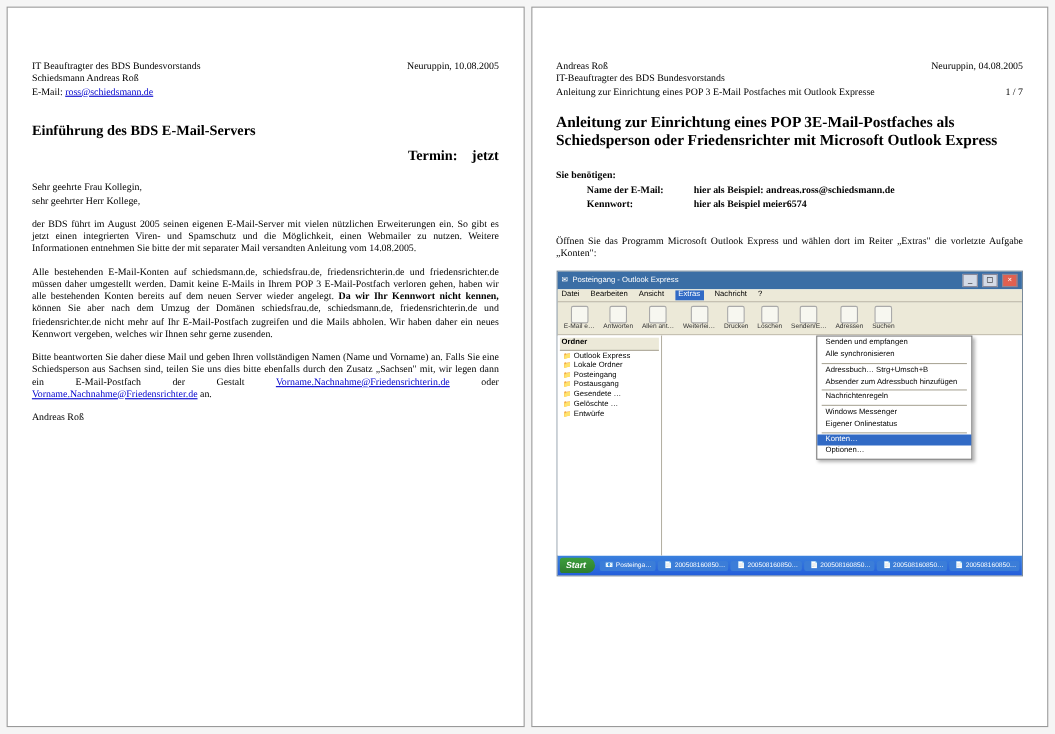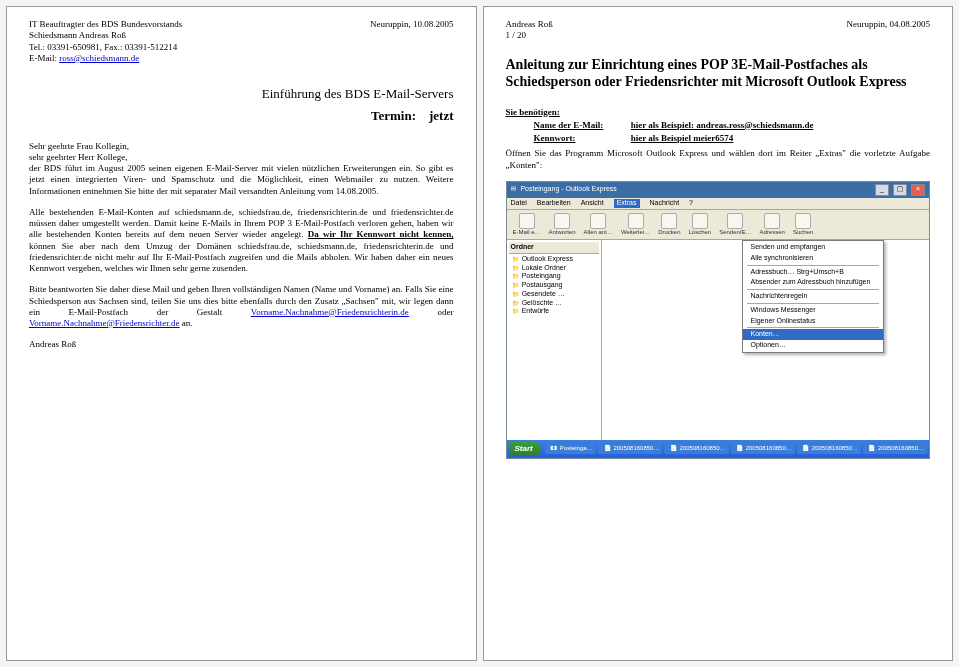--- a/index.html
+++ b/index.html
@@ -23,40 +23,41 @@
     border: 1px solid #999;
     width: 50%;
     box-sizing: border-box;
     padding: 12px 22px 16px 22px;
     position: relative;
     overflow: hidden;
     line-height: 1.25;
   }
   .hdr {
     margin-bottom: 8px;
+    margin-top: 36px;
   }
   .hdr-row {
     display: flex;
     justify-content: space-between;
   }
   .centered-title {
-    text-align: right;
-    font-weight: normal;
+    text-align: left;
+    font-weight: bold;
     font-size: 13px;
     margin-top: 22px;
     margin-bottom: 6px;
   }
   .centered-sub {
     text-align: right;
     font-weight: bold;
     font-size: 13px;
     margin-bottom: 16px;
   }
   .para { margin: 0 0 10px 0; text-align: justify; }
-  .bold { font-weight: bold; text-decoration: underline; }
+  .bold { font-weight: bold; }
   a.link { color: #0000cc; text-decoration: underline; }
   .page2-title {
     font-weight: bold;
     font-size: 14px;
     margin: 14px 0 16px 0;
   }
   .info-line { margin: 2px 0; }
   .info-label { display: inline-block; width: 95px; padding-left: 28px; }
 
   
@@ -188,68 +189,69 @@
 
 <div class="spread">
 
   <div class="page">
     <div class="hdr">
       <div class="hdr-row">
         <span>IT Beauftragter des BDS Bundesvorstands</span>
         <span>Neuruppin, 10.08.2005</span>
       </div>
       <div>Schiedsmann Andreas Roß</div>
-      <div>Tel.: 03391-650981, Fax.: 03391-512214</div>
       <div>
         <span>E-Mail: </span><a class="link">ross@schiedsmann.de</a>
       </div>
     </div>
 
     <div class="centered-title">Einführung des BDS E-Mail-Servers</div>
     <div class="centered-sub">
       <span>Termin:</span>&nbsp;&nbsp;&nbsp;&nbsp;<span>jetzt</span>
     </div>
 
     <div>Sehr geehrte Frau Kollegin,</div>
-    <div style="">sehr geehrter Herr Kollege,</div>
+    <div style="margin-bottom:10px">sehr geehrter Herr Kollege,</div>
 
     <p class="para">der BDS führt im August 2005 seinen eigenen E-Mail-Server mit vielen nützlichen Erweiterungen ein. So gibt es jetzt einen integrierten Viren- und Spamschutz und die Möglichkeit, einen Webmailer zu nutzen. Weitere Informationen entnehmen Sie bitte der mit separater Mail versandten Anleitung vom 14.08.2005.</p>
 
     <p class="para">
       <span>Alle bestehenden E-Mail-Konten auf schiedsmann.de, schiedsfrau.de, friedensrichterin.de und friedensrichter.de müssen daher umgestellt werden. </span><span>Damit keine E-Mails in Ihrem POP 3 E-Mail-Postfach verloren gehen, haben wir alle bestehenden Konten bereits auf dem neuen Server wieder angelegt. </span><span class="bold">Da wir Ihr Kennwort nicht kennen, </span><span>können Sie aber nach dem Umzug der Domänen schiedsfrau.de, schiedsmann.de, friedensrichterin.de und friedensrichter.de nicht mehr auf Ihr E-Mail-Postfach zugreifen und die Mails abholen. Wir haben daher ein neues Kennwort vergeben, welches wir Ihnen sehr gerne zusenden.</span>
     </p>
 
     <p class="para">
       <span>Bitte beantworten Sie daher diese Mail und geben Ihren vollständigen Namen (Name und Vorname) an. Falls Sie eine Schiedsperson aus Sachsen sind, teilen Sie uns dies bitte ebenfalls durch den Zusatz „Sachsen" mit, wir legen dann ein E-Mail-Postfach der Gestalt </span><a class="link">Vorname.Nachnahme@Friedensrichterin.de</a><span> oder </span><a class="link">Vorname.Nachnahme@Friedensrichter.de</a><span> an.</span>
     </p>
 
     <p class="para">Andreas Roß</p>
   </div>
 
   <div class="page">
     <div class="hdr">
       <div class="hdr-row">
         <span>Andreas Roß</span>
         <span>Neuruppin, 04.08.2005</span>
       </div>
+      <div>IT-Beauftragter des BDS Bundesvorstands</div>
       <div class="hdr-row">
-        <span>1 / 20</span>
+        <span>Anleitung zur Einrichtung eines POP 3 E-Mail Postfaches mit Outlook Expresse</span>
+        <span>1 / 7</span>
       </div>
     </div>
 
     <div class="page2-title">Anleitung zur Einrichtung eines POP 3E-Mail-Postfaches als Schiedsperson oder Friedensrichter mit Microsoft Outlook Express</div>
 
 
 
     <div class="info-line bold">Sie benötigen:</div>
     <div class="info-line">
       <span class="info-label bold">Name der E-Mail:</span>
       <span class="bold">hier als Beispiel: andreas.ross@schiedsmann.de</span>
     </div>
-    <div class="info-line" style="margin-bottom:4px">
+    <div class="info-line" style="margin-bottom:22px">
       <span class="info-label bold">Kennwort:</span>
       <span class="bold">hier als Beispiel meier6574</span>
     </div>
 
     <p class="para">Öffnen Sie das Programm Microsoft Outlook Express und wählen dort im Reiter „Extras" die vorletzte Aufgabe „Konten":</p>
 
     <div class="oe">
       <div class="oe-title">
         <span>✉</span>
         <span>Posteingang - Outlook Express</span>

